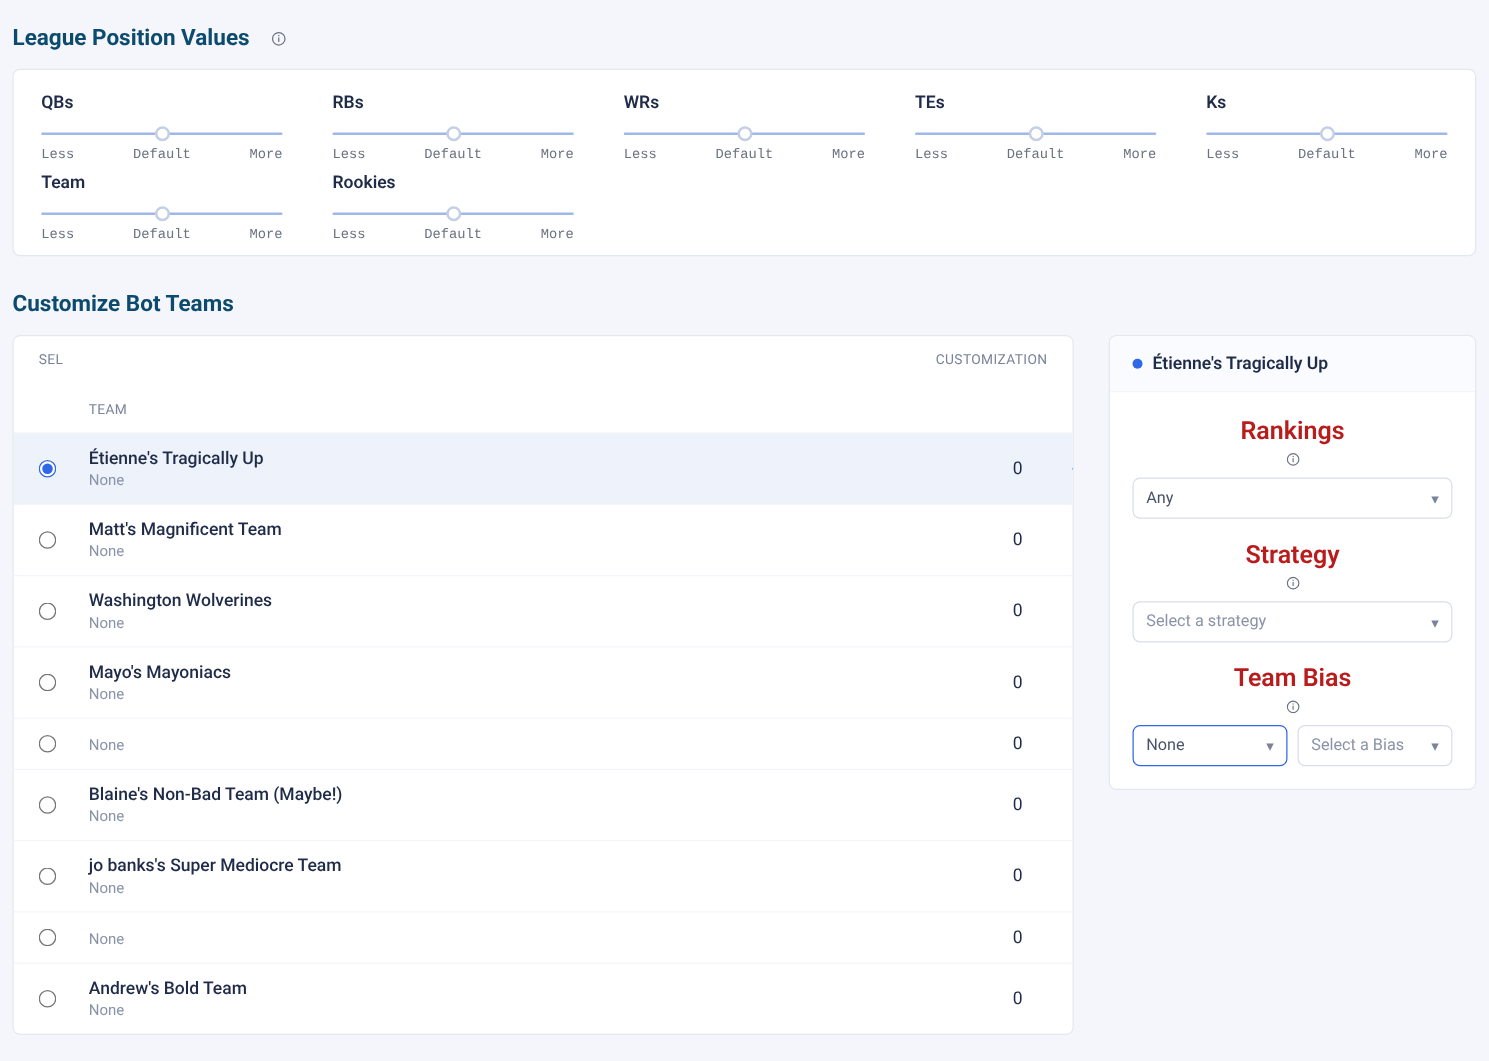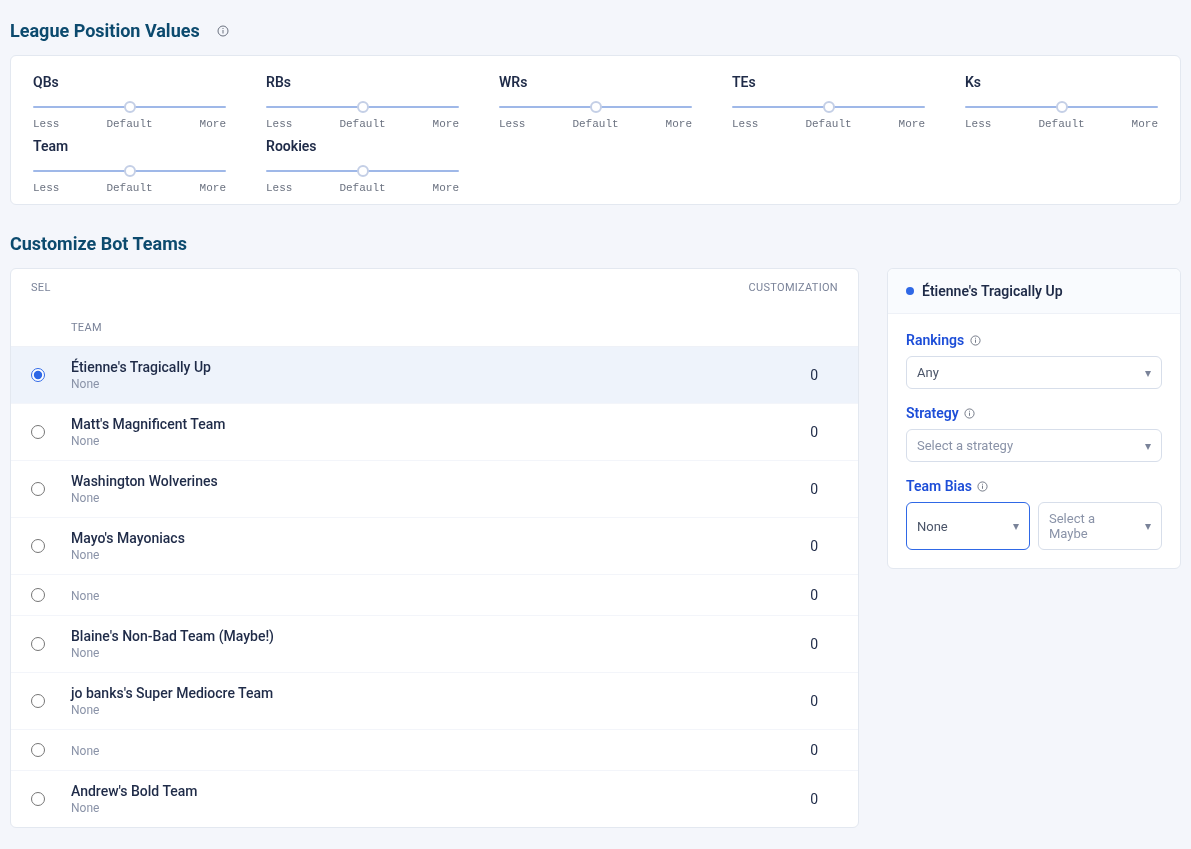--- a/index.html
+++ b/index.html
@@ -134,27 +134,28 @@
     font-size: 14px;
     color: #1f2b48;
     background: #f9fbfe;
     border-radius: 6px 6px 0 0;
   }
   .blue-dot {
     width: 8px; height: 8px; border-radius: 50%; background: #2f68e6;
   }
   .right-panel-body { padding: 18px; }
   .form-label {
-    font-size: 14px;
+    font-size: 20px;
     font-weight: 600;
-    color: #1d4ed8;
+    color: #b91c1c;
     display: flex;
     align-items: center;
     gap: 4px;
     margin-bottom: 8px;
+    flex-direction: column;
   }
   .select {
     width: 100%;
     border: 1px solid #d7deea;
     border-radius: 6px;
     background: #fff;
     padding: 8px 30px 8px 10px;
     font-size: 13px;
     color: #4a5468;
     position: relative;
@@ -453,20 +454,20 @@
               <rect x="11" y="6" width="2" height="2"></rect>
             </svg>
         </span>
       </div>
       <div class="two-col">
         <div class="select active-outline">
           <span>None</span>
           <span class="chev">▾</span>
         </div>
         <div class="select placeholder">
-          <span>Select a Maybe</span>
+          <span>Select a Bias</span>
           <span class="chev">▾</span>
         </div>
       </div>
 
     </div>
   </div>
 </div>
 
 </body></html>

